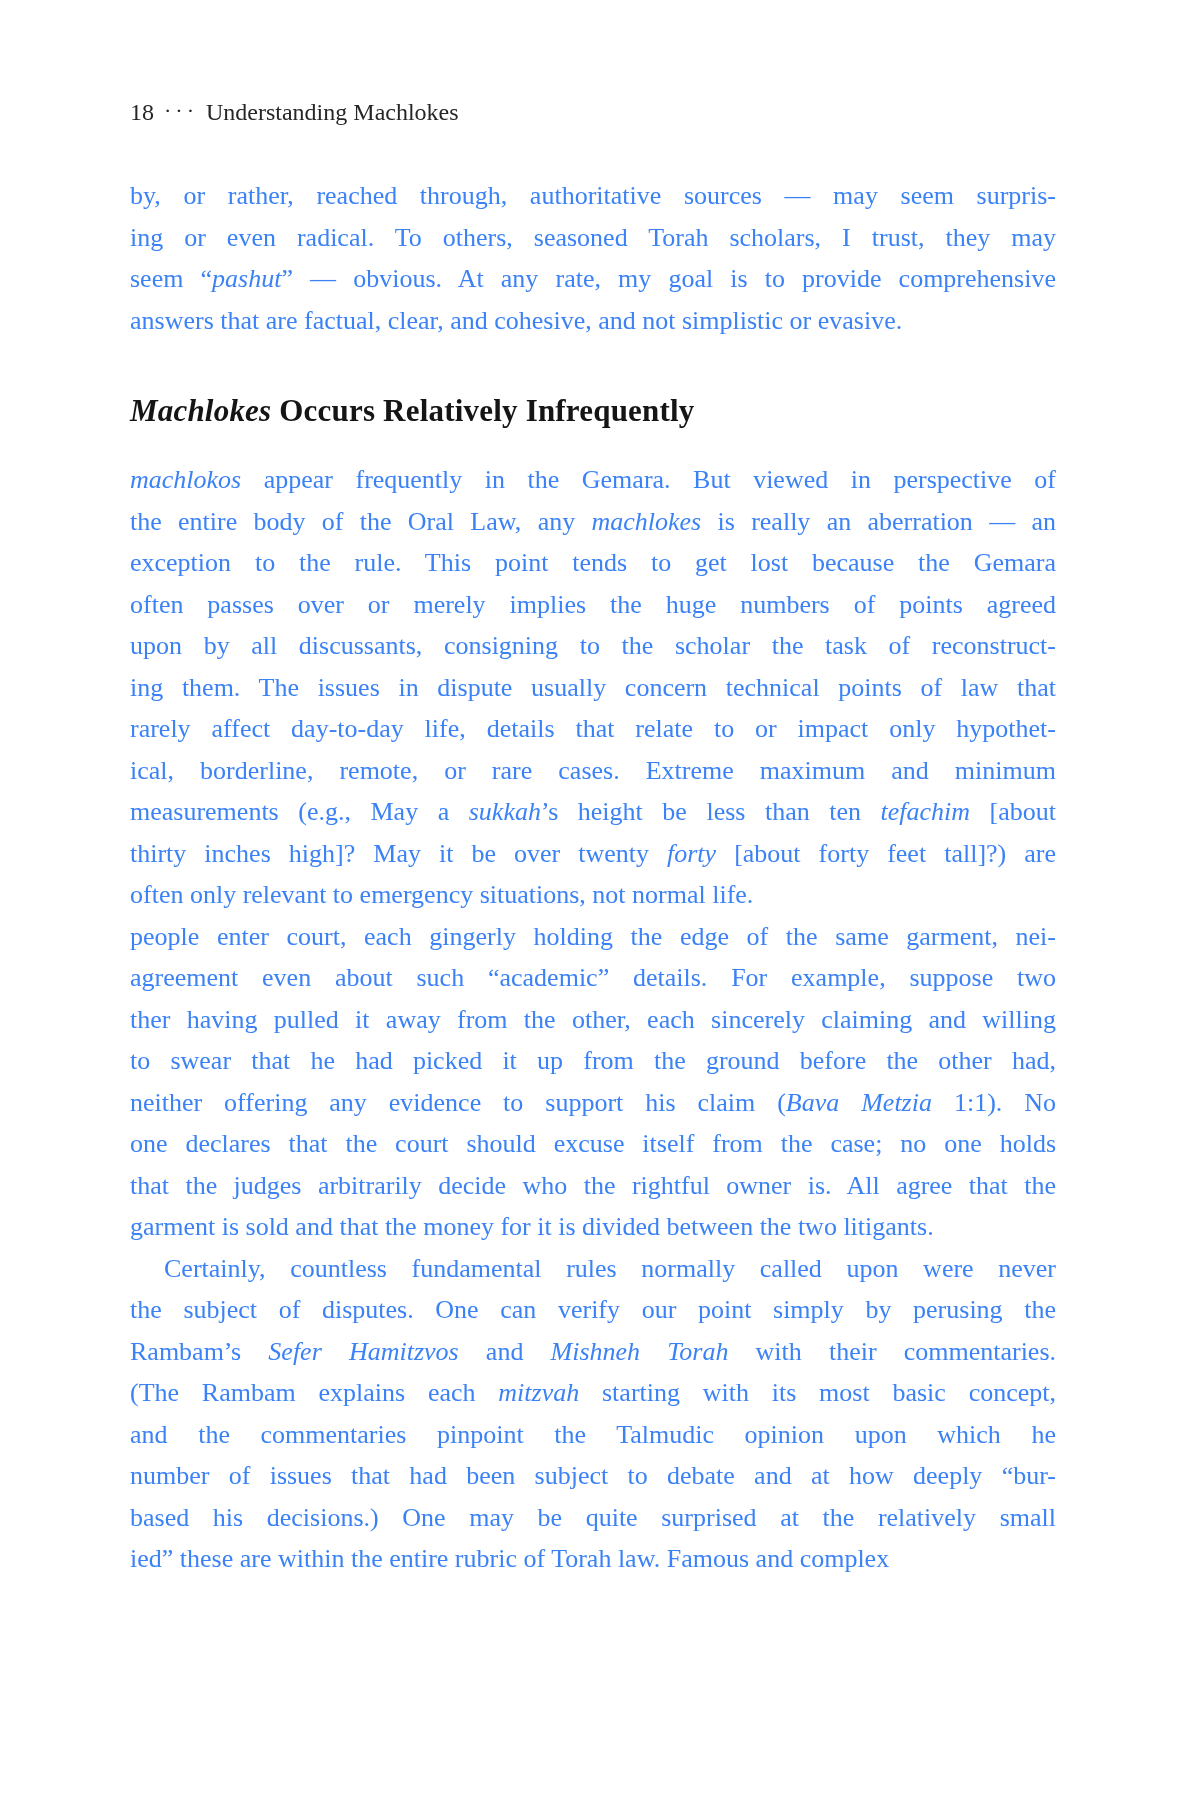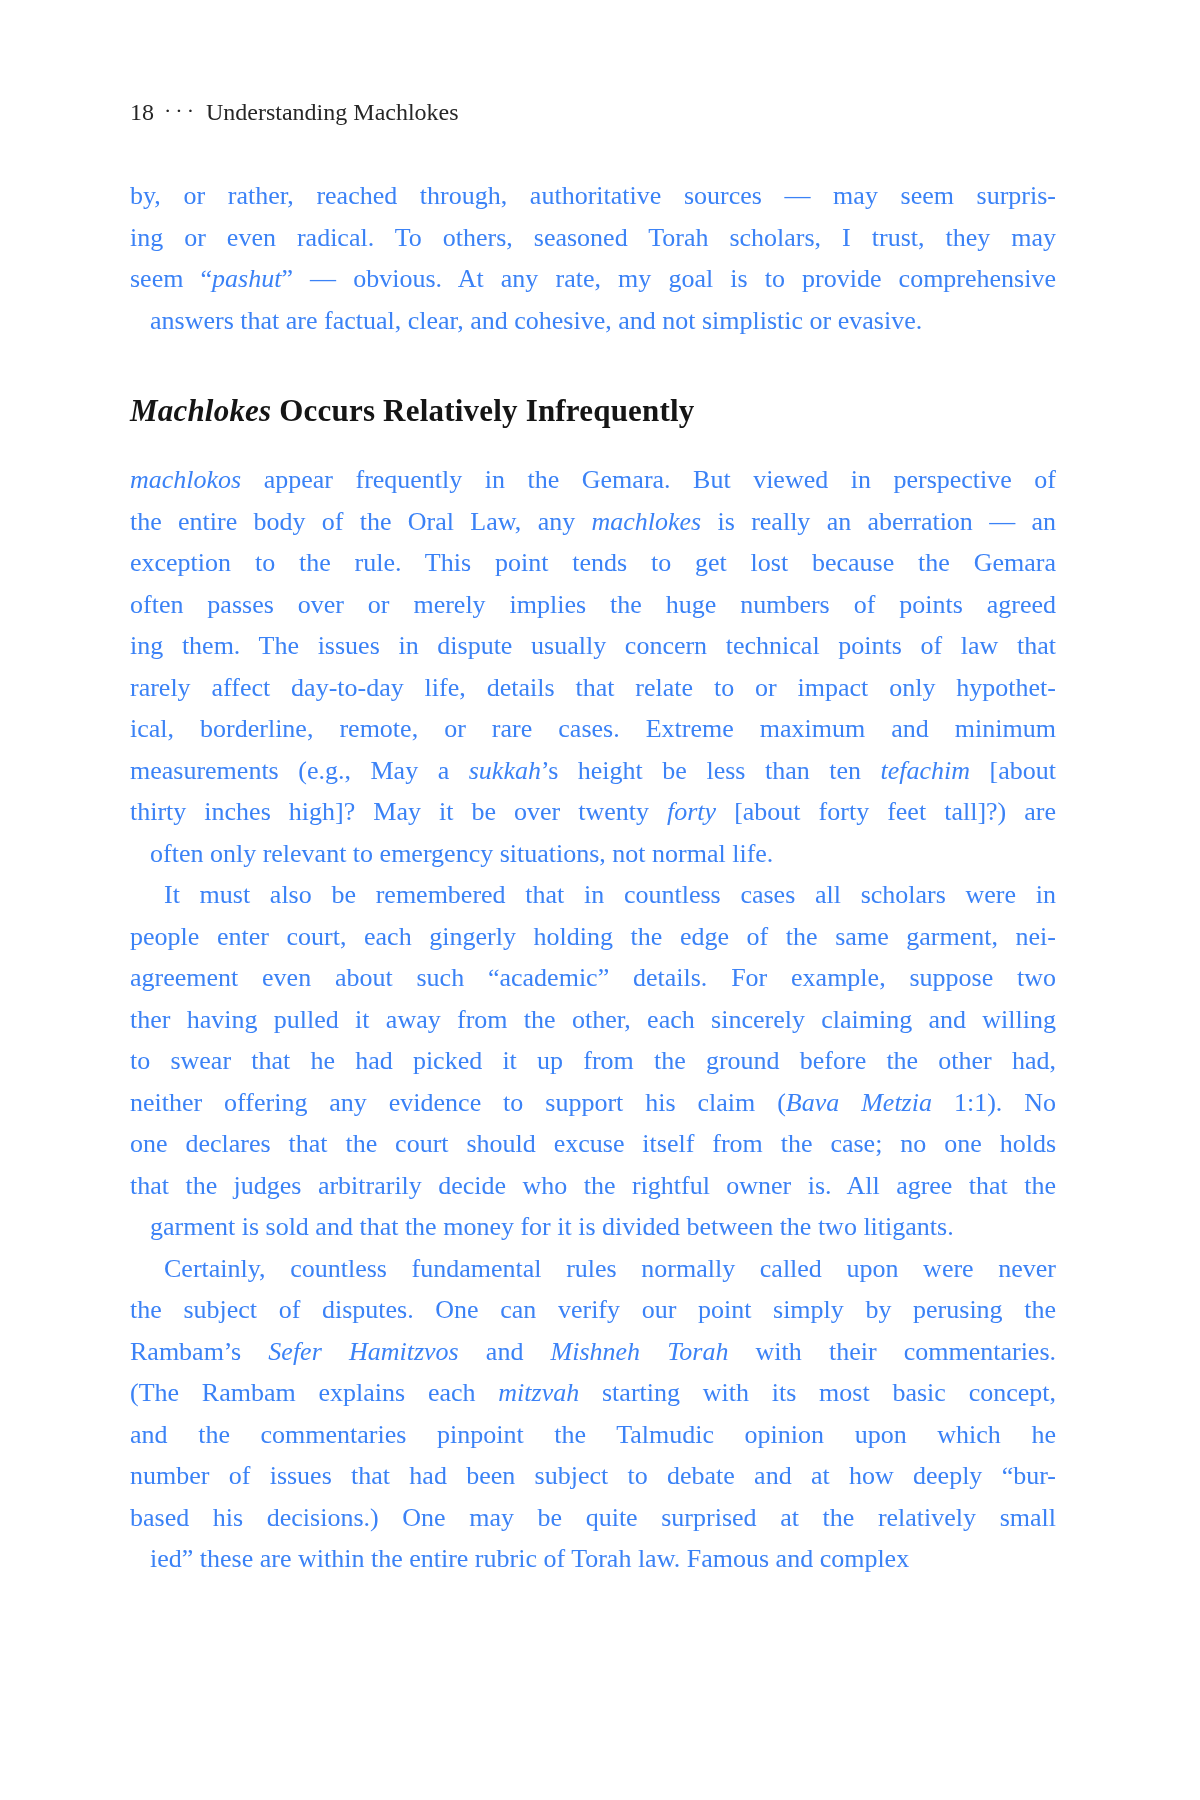--- a/index.html
+++ b/index.html
@@ -35,21 +35,21 @@
     top: 175px;
     width: 926px;
   }
   .line {
     font-size: 26px;
     line-height: 41.5px;
     text-align: justify;
     text-align-last: justify;
     color: #3b82f6;
   }
-  .line.last { text-align-last: left; margin-left: 20px; }
+  .line.last { text-align-last: left; }
   .line.first-indent { text-indent: 34px; }
   .it { font-style: italic; }
   h2.section-heading {
     margin: 50px 0 28px 0;
     font-size: 31px;
     line-height: 40px;
     font-weight: bold;
     color: #151515;
     letter-spacing: 0.2px;
   }
@@ -69,29 +69,29 @@
         <div class="line"><span>ing or even radical. To others, seasoned Torah scholars, I trust, they may</span></div>
         <div class="line"><span>seem “</span><span class="it">pashut</span><span>” — obvious. At any rate, my goal is to provide comprehensive</span></div>
         <div class="line last"><span>answers that are factual, clear, and cohesive, and not simplistic or evasive.</span></div>
       </div>
       <h2 class="section-heading"><span class="it">Machlokes</span><span> Occurs Relatively Infrequently</span></h2>
       <div class="para">
         <div class="line"><span class="it">machlokos</span><span> appear frequently in the Gemara. But viewed in perspective of</span></div>
         <div class="line"><span>the entire body of the Oral Law, any </span><span class="it">machlokes</span><span> is really an aberration — an</span></div>
         <div class="line"><span>exception to the rule. This point tends to get lost because the Gemara</span></div>
         <div class="line"><span>often passes over or merely implies the huge numbers of points agreed</span></div>
+        <div class="line"><span>upon by all discussants, consigning to the scholar the task of reconstruct-</span></div>
         <div class="line"><span>ing them. The issues in dispute usually concern technical points of law that</span></div>
         <div class="line"><span>rarely affect day-to-day life, details that relate to or impact only hypothet-</span></div>
         <div class="line"><span>ical, borderline, remote, or rare cases. Extreme maximum and minimum</span></div>
         <div class="line"><span>measurements (e.g., May a </span><span class="it">sukkah</span><span>’s height be less than ten </span><span class="it">tefachim</span><span> [about</span></div>
         <div class="line"><span>thirty inches high]? May it be over twenty </span><span class="it">forty</span><span> [about forty feet tall]?) are</span></div>
         <div class="line last"><span>often only relevant to emergency situations, not normal life.</span></div>
       </div>
       <div class="para">
-        <div class="line first-indent"><span>It must also be remembered that in countless cases all scholars were in</span></div>
         <div class="line"><span>people enter court, each gingerly holding the edge of the same garment, nei-</span></div>
         <div class="line"><span>agreement even about such “academic” details. For example, suppose two</span></div>
         <div class="line"><span>ther having pulled it away from the other, each sincerely claiming and willing</span></div>
         <div class="line"><span>to swear that he had picked it up from the ground before the other had,</span></div>
         <div class="line"><span>neither offering any evidence to support his claim (</span><span class="it">Bava Metzia</span><span> 1:1). No</span></div>
         <div class="line"><span>one declares that the court should excuse itself from the case; no one holds</span></div>
         <div class="line"><span>that the judges arbitrarily decide who the rightful owner is. All agree that the</span></div>
         <div class="line last"><span>garment is sold and that the money for it is divided between the two litigants.</span></div>
       </div>
       <div class="para">

